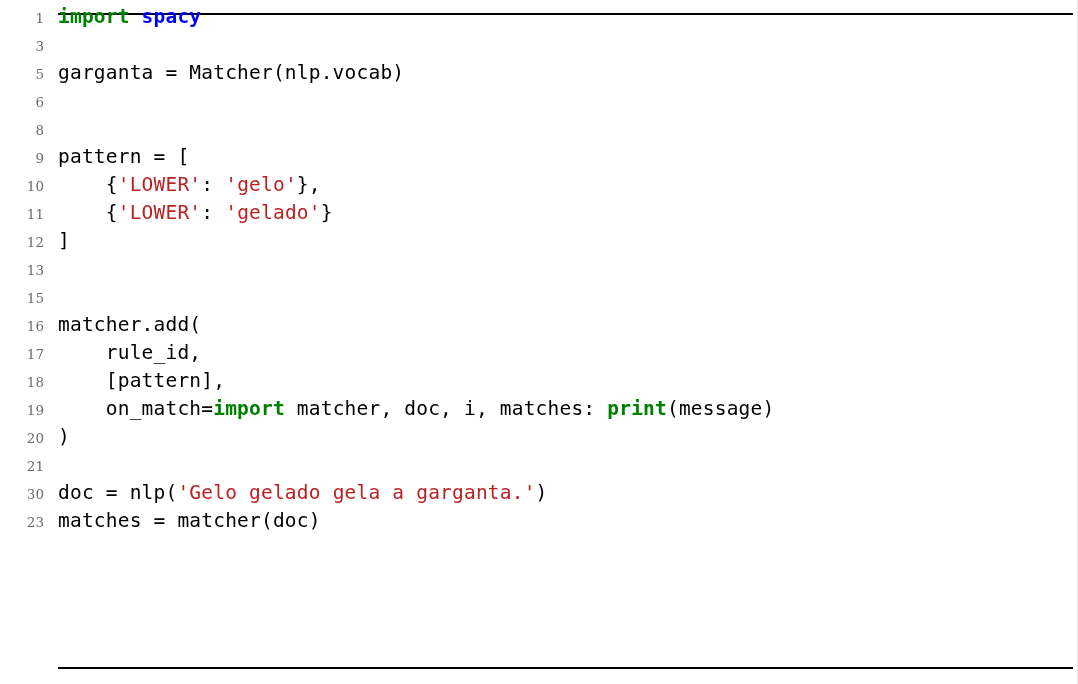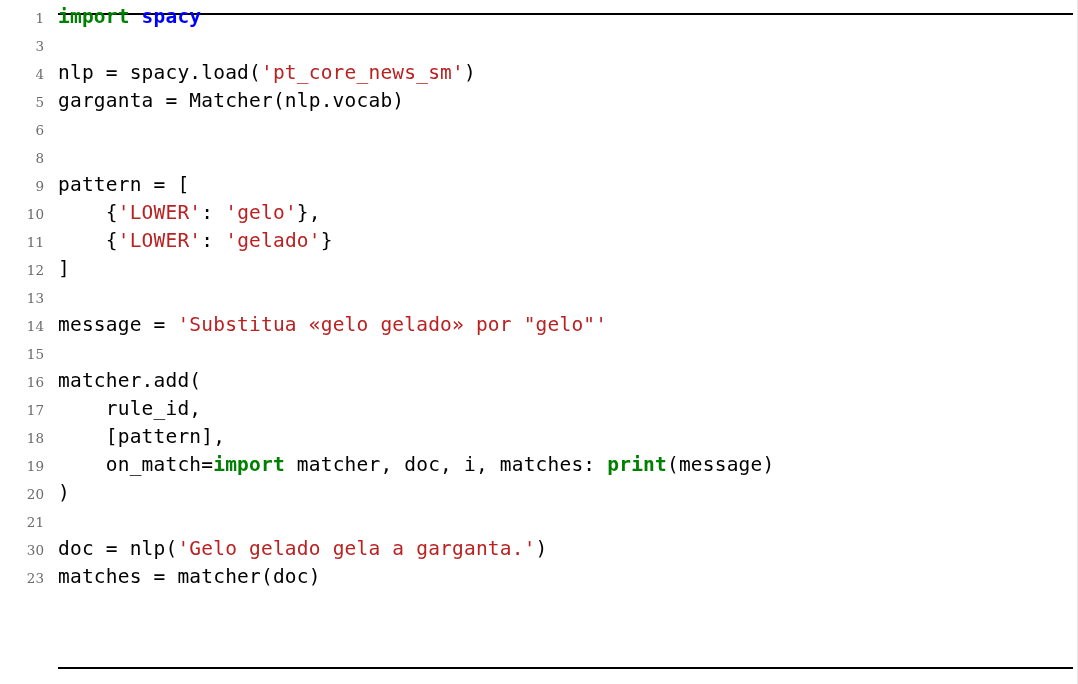--- a/index.html
+++ b/index.html
@@ -75,30 +75,28 @@
 </head>
 <body>
 
 <div id="listing">
 
   <div class="rule top"></div>
 
   <div class="code-body">
       <span class="code-line"><span class="lineno">1</span><span class="src"><span class="tok-kw">import</span><span class="tok-plain"> </span><span class="tok-mod">spacy</span></span></span>
       <span class="code-line"><span class="lineno">3</span><span class="src"></span></span>
-      <span class="code-line"><span class="lineno">4</span><span class="src"><span class="tok-plain">nlp = spacy.load(</span><span class="tok-str">'pt_core_news_sm'</span><span class="tok-plain">)</span></span></span>
       <span class="code-line"><span class="lineno">5</span><span class="src"><span class="tok-plain">garganta = Matcher(nlp.vocab)</span></span></span>
       <span class="code-line"><span class="lineno">6</span><span class="src"></span></span>
       <span class="code-line"><span class="lineno">8</span><span class="src"></span></span>
       <span class="code-line"><span class="lineno">9</span><span class="src"><span class="tok-plain">pattern = [</span></span></span>
       <span class="code-line"><span class="lineno">10</span><span class="src"><span class="tok-plain">    {</span><span class="tok-str">'LOWER'</span><span class="tok-plain">: </span><span class="tok-str">'gelo'</span><span class="tok-plain">},</span></span></span>
       <span class="code-line"><span class="lineno">11</span><span class="src"><span class="tok-plain">    {</span><span class="tok-str">'LOWER'</span><span class="tok-plain">: </span><span class="tok-str">'gelado'</span><span class="tok-plain">}</span></span></span>
       <span class="code-line"><span class="lineno">12</span><span class="src"><span class="tok-plain">]</span></span></span>
       <span class="code-line"><span class="lineno">13</span><span class="src"></span></span>
-      <span class="code-line"><span class="lineno">14</span><span class="src"><span class="tok-plain">message = </span><span class="tok-str">'Substitua «gelo gelado» por "gelo"'</span></span></span>
       <span class="code-line"><span class="lineno">15</span><span class="src"></span></span>
       <span class="code-line"><span class="lineno">16</span><span class="src"><span class="tok-plain">matcher.add(</span></span></span>
       <span class="code-line"><span class="lineno">17</span><span class="src"><span class="tok-plain">    rule_id,</span></span></span>
       <span class="code-line"><span class="lineno">18</span><span class="src"><span class="tok-plain">    [pattern],</span></span></span>
       <span class="code-line"><span class="lineno">19</span><span class="src"><span class="tok-plain">    on_match=</span><span class="tok-kw">import</span><span class="tok-plain"> matcher, doc, i, matches: </span><span class="tok-kw">print</span><span class="tok-plain">(message)</span></span></span>
       <span class="code-line"><span class="lineno">20</span><span class="src"><span class="tok-plain">)</span></span></span>
       <span class="code-line"><span class="lineno">21</span><span class="src"></span></span>
       <span class="code-line"><span class="lineno">30</span><span class="src"><span class="tok-plain">doc = nlp(</span><span class="tok-str">'Gelo gelado gela a garganta.'</span><span class="tok-plain">)</span></span></span>
       <span class="code-line"><span class="lineno">23</span><span class="src"><span class="tok-plain">matches = matcher(doc)</span></span></span>
     </div>

